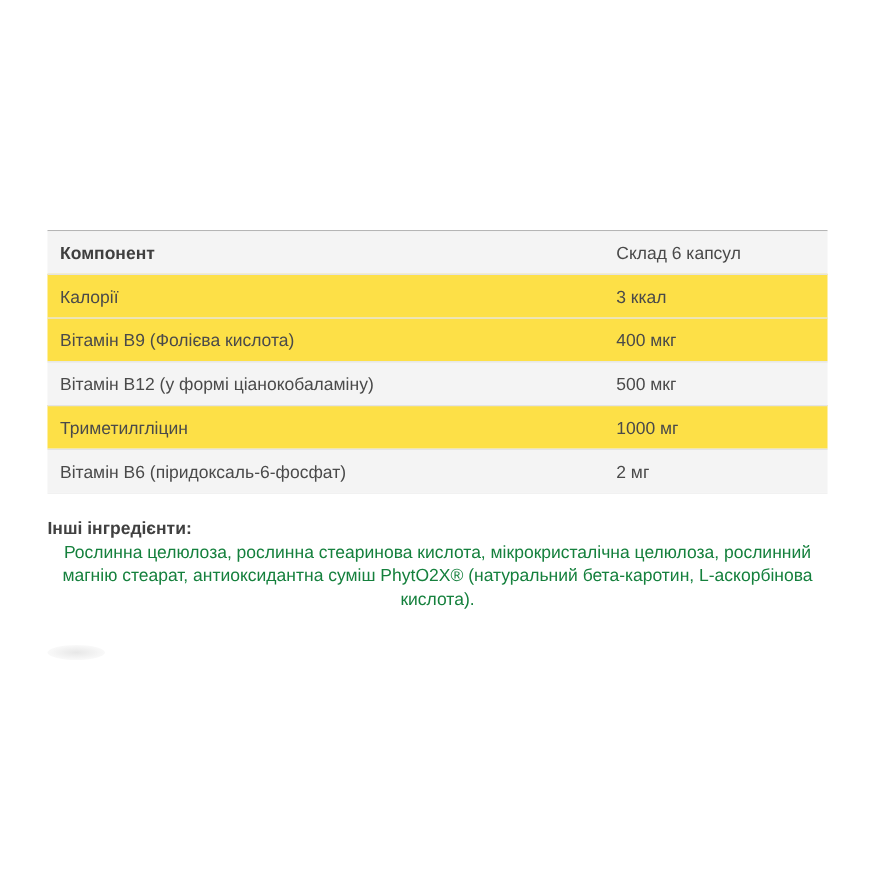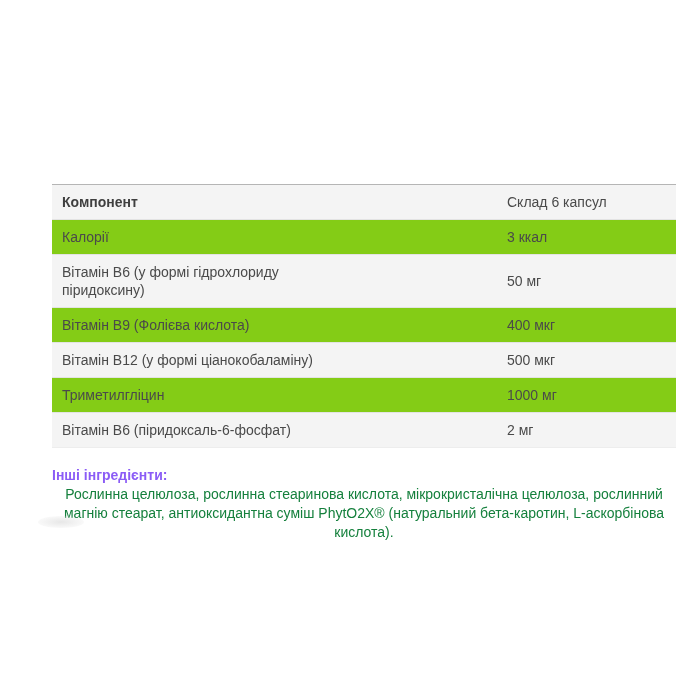--- a/index.html
+++ b/index.html
@@ -8,35 +8,35 @@
     background: #ffffff;
     width: 700px;
     height: 700px;
     font-family: "Liberation Sans", sans-serif;
     color: #4a4a4a;
     position: relative;
     overflow: hidden;
   }
   .content {
     position: absolute;
-    left: 52px;
+    left: 38px;
     top: 184px;
     width: 624px;
   }
   .ingredients-table {
     width: 624px;
     border-top: 1px solid #b5b5b5;
     border-bottom: 1px solid #ededed;
     font-size: 14px;
   }
   .t-row {
     display: flex;
     align-items: center;
     border-top: 1px solid #e3e3e3;
-    background: #84cc16;
+    background: #fde047;
   }
   .t-row:first-child { border-top: none; }
   .t-row.header {
     background: #f4f4f4;
   }
   .t-row.stripe {
     background: #f4f4f4;
   }
   .cell-left {
     box-sizing: border-box;
@@ -55,21 +55,21 @@
     font-weight: 700;
     color: #3f3f3f;
   }
   .notes {
     margin-top: 18px;
     font-size: 14px;
     line-height: 19px;
   }
   .notes-title {
     font-weight: 700;
-    color: #8b5cf6;
+    color: #404040;
   }
   .notes-body {
     color: #15803d;
     text-align: center;
   }
   .faded-shape {
     position: absolute;
     left: 38px;
     top: 516px;
     width: 46px;
@@ -87,25 +87,20 @@
     <div class="t-row header">
       <div class="cell-left">Компонент</div>
       <div class="cell-right">Склад 6 капсул</div>
     </div>
 
     <div class="t-row">
       <div class="cell-left">Калорії</div>
       <div class="cell-right">3 ккал</div>
     </div>
 
-    <div class="t-row stripe">
-      <div class="cell-left">Вітамін B6 (у формі гідрохлориду
-піридоксину)</div>
-      <div class="cell-right">50 мг</div>
-    </div>
 
     <div class="t-row">
       <div class="cell-left">Вітамін B9 (Фолієва кислота)</div>
       <div class="cell-right">400 мкг</div>
     </div>
 
     <div class="t-row stripe">
       <div class="cell-left">Вітамін B12 (у формі ціанокобаламіну)</div>
       <div class="cell-right">500 мкг</div>
     </div>

